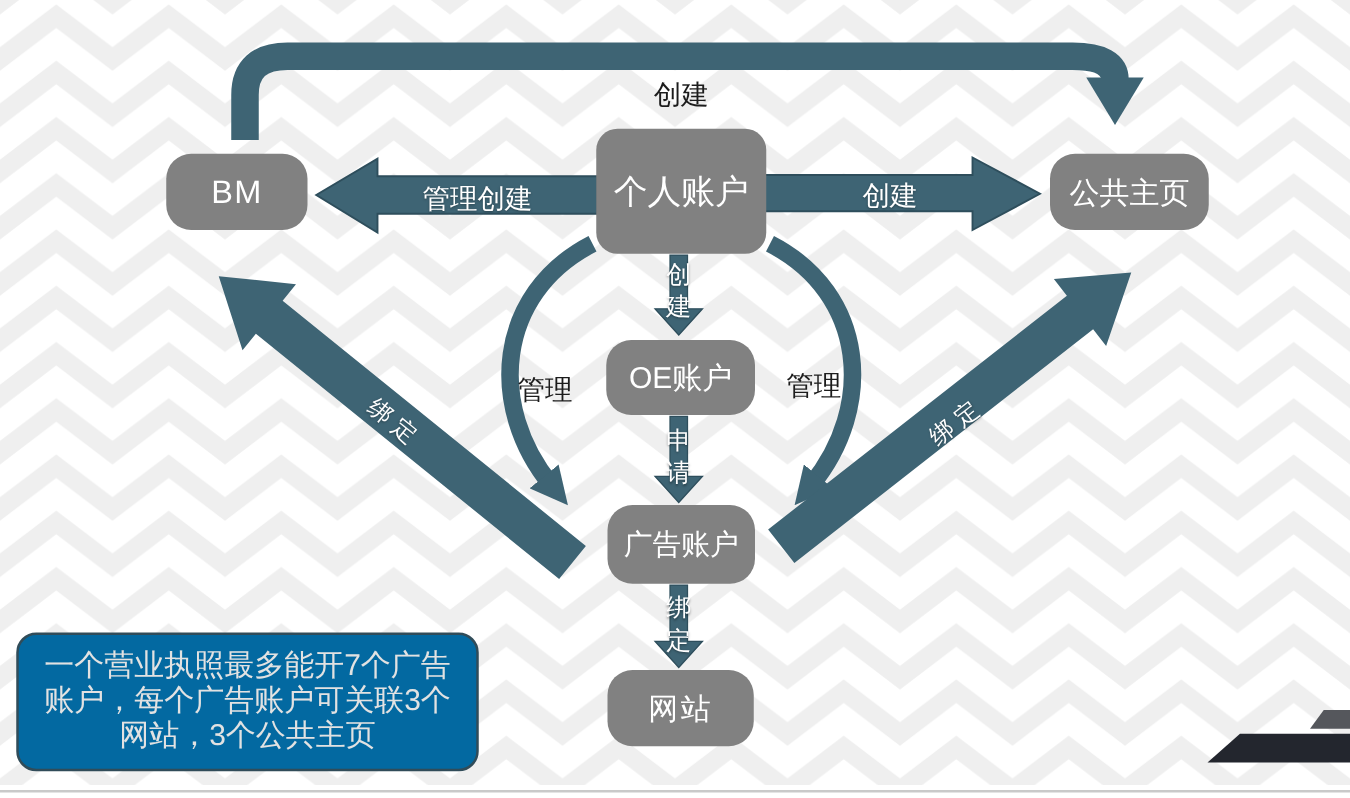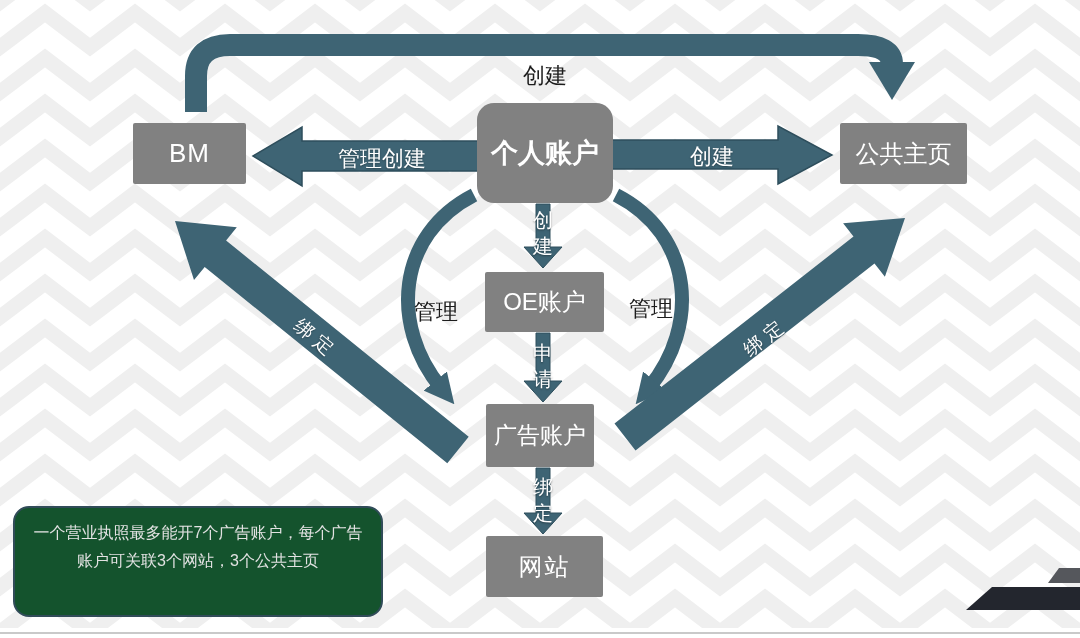--- a/index.html
+++ b/index.html
@@ -7,28 +7,28 @@
     width:1080px;height:638px;position:relative;overflow:hidden;
     background:#ffffff;
     font-family:"Liberation Sans","DejaVu Sans",sans-serif;
   }
   .layer{position:absolute;left:0;top:0;width:1080px;height:638px;}
   svg{display:block;}
 
   
   .node{
     position:absolute;background:#818181;color:#ffffff;
-    border-radius:2px;display:flex;align-items:center;justify-content:center;
+    border-radius:20px;display:flex;align-items:center;justify-content:center;
     text-align:center;letter-spacing:1px;
   }
   .node-bm        {left:133px;top:123px;width:113px;height:61px;font-size:26px;}
-  .node-personal  {left:477px;top:103px;width:136px;height:100px;font-size:27px;font-weight:bold;border-radius:17px;letter-spacing:0;}
+  .node-personal  {left:477px;top:103px;width:136px;height:100px;font-size:27px;font-weight:normal;border-radius:17px;letter-spacing:0;}
   .node-public    {left:840px;top:123px;width:127px;height:61px;font-size:24px;letter-spacing:0;}
   .node-oe        {left:485px;top:272px;width:119px;height:60px;font-size:24px;letter-spacing:0;}
-  .node-ad        {left:486px;top:404px;width:108px;height:63px;font-size:23px;letter-spacing:0;}
+  .node-ad        {left:486px;top:404px;width:118px;height:63px;font-size:23px;letter-spacing:0;}
   .node-website   {left:486px;top:536px;width:117px;height:61px;font-size:24px;letter-spacing:2px;align-items:center;}
 
   
   .lbl{position:absolute;font-size:22px;color:#1c1c1c;text-align:center;white-space:nowrap;}
   .lbl-white{color:#ffffff;text-shadow:0 1px 2px rgba(0,0,0,0.35);}
   .lbl-top-create    {left:505px;top:61px;width:80px;}
   .lbl-manage-create {left:326px;top:144px;width:100px;text-align:right;}
   .lbl-create-right  {left:672px;top:142px;width:80px;}
   .lbl-manage-left   {left:396px;top:297px;width:80px;}
   .lbl-manage-right  {left:611px;top:294px;width:80px;}
@@ -45,22 +45,22 @@
   .vlbl{position:absolute;width:26px;text-align:center;color:#ffffff;
         font-size:20px;line-height:26px;text-shadow:0 1px 2px rgba(0,0,0,0.4);}
   .vlbl span{display:block;}
   .vlbl-create{left:530px;top:207px;}
   .vlbl-apply {left:530px;top:340px;}
   .vlbl-bind  {left:530px;top:474px;}
 
   
   .note{
     position:absolute;left:13px;top:506px;width:370px;height:111px;
-    box-sizing:border-box;background:#14532d;border:2px solid #314c59;
-    border-radius:16px;color:#e2e2e2;font-size:16px;line-height:28px;
+    box-sizing:border-box;background:#0369a1;border:2px solid #314c59;
+    border-radius:16px;color:#e2e2e2;font-size:24px;line-height:28px;
     text-align:center;padding:11px 14px;
   }
 
   
   .bottom-line{position:absolute;left:0;top:632px;width:1080px;height:2px;background:#c9c9c9;}
 </style>
 </head>
 <body>
 
 <svg class="layer" width="1080" height="638" viewBox="0 0 1080 638" aria-hidden="true">

